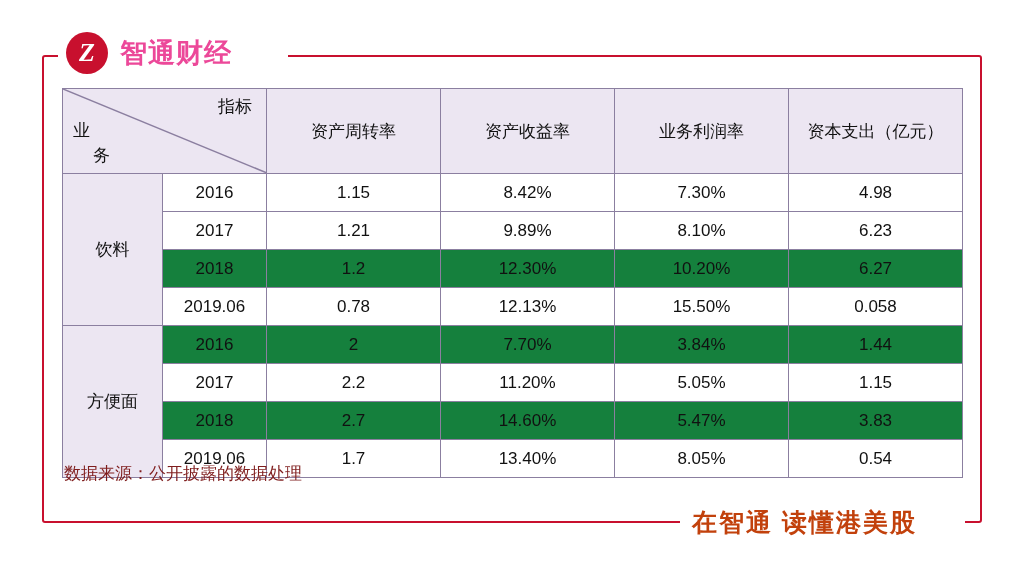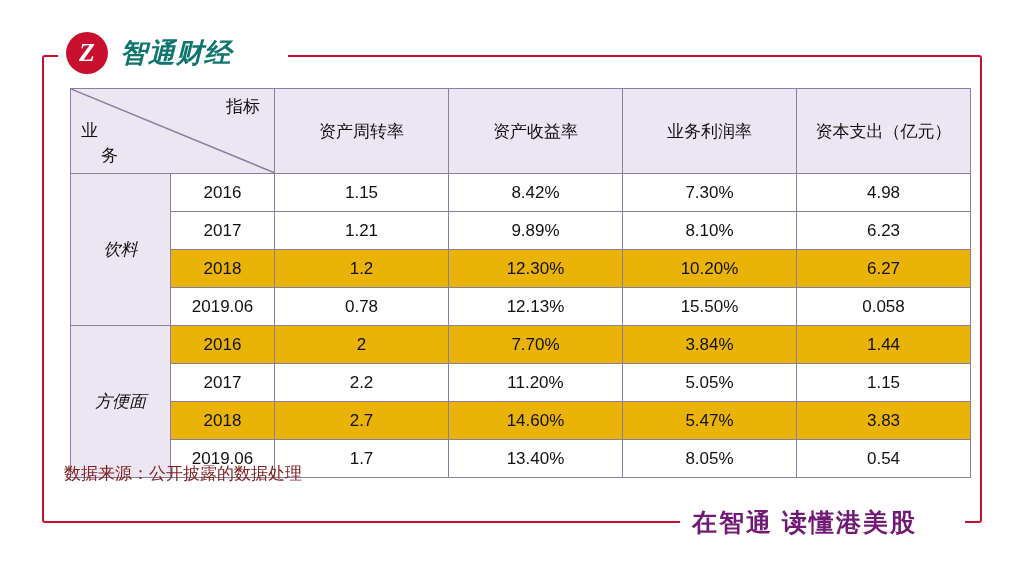--- a/index.html
+++ b/index.html
@@ -70,23 +70,22 @@
     font-weight: bold;
     font-style: italic;
     display: flex;
     align-items: center;
     justify-content: center;
     font-family: "Liberation Serif", serif;
   }
   .brand-name {
     font-size: 27px;
     font-weight: bold;
-    color: #0f766e;
+    color: #ec4899;
     letter-spacing: 1px;
-    font-style: italic;
   }
 
   
   .watermark {
     position: absolute;
     left: 360px;
     top: 150px;
     font-size: 150px;
     font-weight: bold;
     color: rgba(120, 110, 130, 0.10);
@@ -113,38 +112,37 @@
   .table-wrap {
     position: absolute;
     left: 62px;
     top: 88px;
     width: 900px;
   }
   table.data {
     border-collapse: collapse;
     width: 900px;
     table-layout: fixed;
-    margin-left: 8px;
   }
   table.data th, table.data td {
     border: 1px solid #8b7fa0;
     text-align: center;
     vertical-align: middle;
     font-size: 17px;
     color: #111111;
     height: 37px;
     padding: 0 12px;
   }
   .hdr {
     background: #ece6f2;
     font-weight: normal;
     height: 84px !important;
   }
   .row-odd td { background: #ffffff; }
-  .row-even td { background: #eab308; }
+  .row-even td { background: #15803d; }
 
   .col-cat { width: 100px; }
   .col-year { width: 104px; }
   .col-d { width: 174px; }
 
   
   .corner {
     position: relative;
     padding: 0 !important;
     background: #ece6f2;
@@ -174,40 +172,39 @@
     position: absolute;
     left: 30px;
     top: 55px;
     font-size: 17px;
     color: #111;
   }
 
   .cat-cell {
     background: #ece6f2 !important;
     font-size: 17px;
-    font-style: italic;
   }
 
   
   .source {
     position: absolute;
     left: 64px;
     top: 462px;
     font-size: 17px;
     color: #7f1d1d;
   }
 
   
   .slogan {
     position: absolute;
     left: 692px;
     top: 506px;
     font-size: 25px;
     font-weight: bold;
-    color: #701a75;
+    color: #c2410c;
     letter-spacing: 2px;
     white-space: nowrap;
   }
 </style>
 </head>
 <body>
 
 <div class="page">
 
   <div class="frame"></div>

